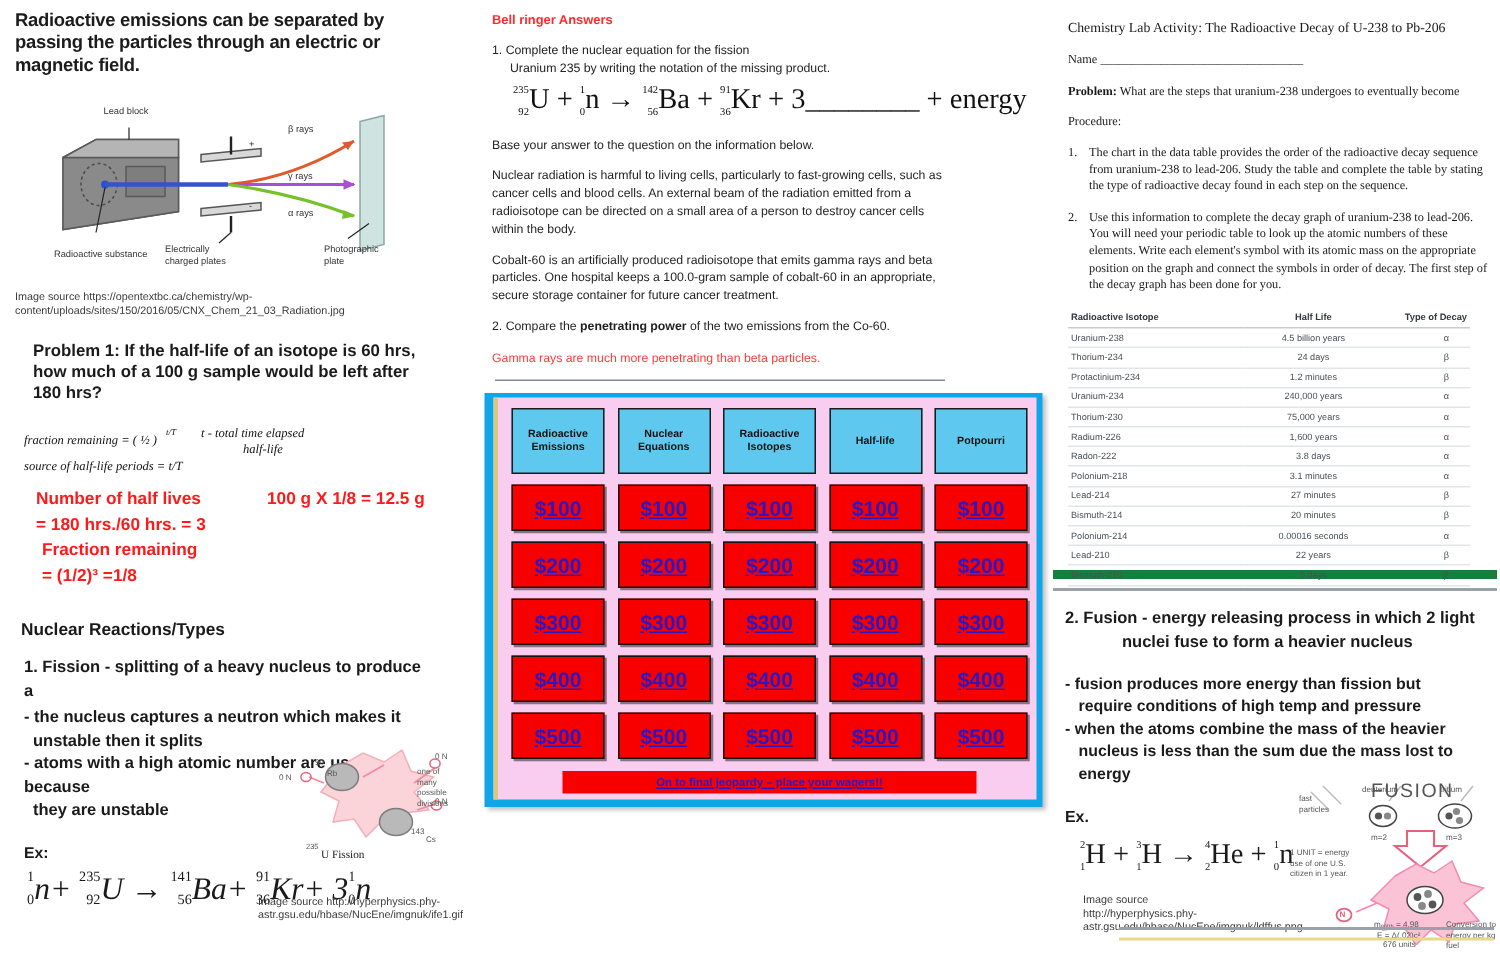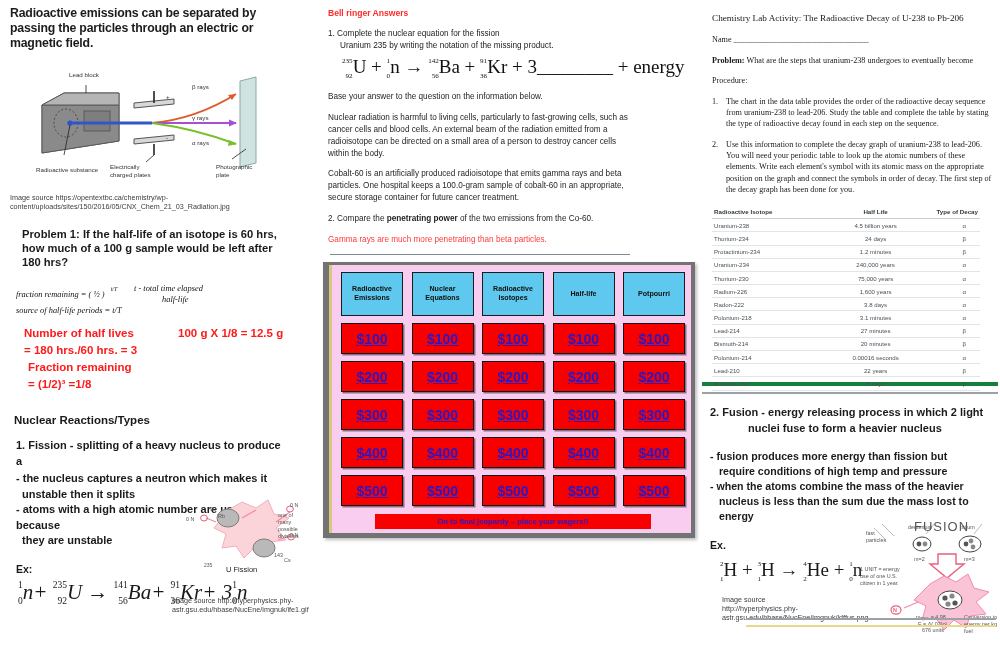--- a/index.html
+++ b/index.html
@@ -34,41 +34,41 @@
   .q-num{font:8.2px/11.5px "Liberation Sans",sans-serif;color:#222;margin-top:9px;}
   .q-num .ind2{display:block;margin-left:12px;}
   .nuc-eq{font-family:"Liberation Serif",serif;font-size:19px;margin:5px 0 0 14px;white-space:nowrap;color:#111;}
   .nuc-eq .stack{font-size:8.5px;line-height:8.5px;}
   .para{font:8.2px/11.8px "Liberation Sans",sans-serif;color:#1f1f1f;margin-top:9px;width:300px;}
   .para.redp{color:#ff3b3b;}
   .hand-ann{position:absolute;font:bold 9px/11px "Liberation Sans",sans-serif;color:#ff4d4d;}
   .rule{height:0;border-top:1.6px solid #7e8a93;margin:9px 2px 0 2px;width:300px;}
 
   
-  .jeop{position:absolute;left:323px;top:262px;width:372px;height:276px;background:#737373;
+  .jeop{position:absolute;left:323px;top:262px;width:372px;height:276px;background:#0ea5e9;
         box-shadow:2px 2px 3px rgba(0,0,0,.25);box-sizing:border-box;padding:3px;}
   .jeop-inner{position:absolute;left:6px;top:3px;width:362px;height:268px;background:#f9cdf0;
         border-left:3px solid #d9c87d;box-sizing:border-box;padding:7px 6px 6px 9px;}
   .jrow{display:flex;justify-content:space-between;}
   .jcat{width:62px;height:44px;background:#5ec8ee;border:1.4px solid #1b1b1b;
         display:flex;align-items:center;justify-content:center;text-align:center;
         font:bold 7.1px/9px "Liberation Sans",sans-serif;color:#111;box-sizing:border-box;}
   .jval{width:62px;height:31px;background:#f80000;border:1.4px solid #141414;
         display:flex;align-items:center;justify-content:center;margin-top:7px;box-sizing:border-box;
         box-shadow:1.5px 1.5px 0 rgba(0,0,0,.45);}
   .jval span{font:bold 14px/14px "Liberation Sans",sans-serif;color:#2b18c4;text-decoration:underline;}
   .jfinal{margin:8px auto 0 auto;width:276px;height:15px;background:#f80000;
         display:flex;align-items:center;justify-content:center;}
-  .jfinal span{font:bold 7.6px/9px "Liberation Sans",sans-serif;color:#2b18c4;text-align:right;}
+  .jfinal span{font:bold 7.6px/9px "Liberation Sans",sans-serif;color:#2b18c4;text-decoration:underline;text-align:right;}
 
   
   #col-right{left:700px;width:300px;height:645px;}
   .rpanel{position:absolute;left:2px;background:#fff;box-sizing:border-box;}
   #rtop{top:4px;width:296px;height:382px;padding:8px 6px 0 10px;
-        border-bottom:4px solid #15803d;}
+        border-bottom:6px solid #15803d;}
   .lab-title{font:9.2px/13px "Liberation Serif",serif;color:#1a1a1a;}
   .lab-p{font:8.2px/11.6px "Liberation Serif",serif;color:#1a1a1a;margin-top:9px;}
   .lab-p .hang{display:block;margin-left:16px;}
   .lab-li{font:8.2px/11.3px "Liberation Serif",serif;color:#1a1a1a;margin-top:9px;padding-left:14px;position:relative;}
   .lab-li .n{position:absolute;left:0;top:0;}
   table.decay{border-collapse:collapse;width:268px;margin-top:10px;font-family:"Liberation Sans",sans-serif;}
   table.decay th{font-size:6.2px;font-weight:bold;color:#33393d;text-align:left;padding:3px 2px;
         border-bottom:1px solid #c9cdd0;}
   table.decay td{font-size:6.1px;color:#4a5055;padding:2.6px 2px;border-bottom:1px solid #e2e5e7;}
   table.decay td.c{text-align:center;}
@@ -195,21 +195,21 @@
       </svg>
       <div class="artlabel" style="left:24px;top:10px;">90</div>
       <div class="artlabel" style="left:32px;top:17px;">Rb</div>
       <div class="artlabel" style="left:0px;top:20px;">0 N</div>
       <div class="artlabel" style="left:104px;top:6px;">0 N</div>
       <div class="artlabel" style="left:104px;top:36px;">0 N</div>
       <div class="artlabel" style="left:92px;top:16px;width:26px;">one of many possible divisions</div>
       <div class="artlabel" style="left:88px;top:56px;">143</div>
       <div class="artlabel" style="left:98px;top:61px;">Cs</div>
       <div class="artlabel" style="left:18px;top:66px;font-size:5px;">235</div>
-      <div class="artlabel" style="left:40px;top:70px;font-size:7.5px;color:#222;">U  Fission</div>
+      <div class="artlabel" style="left:28px;top:70px;font-size:7.5px;color:#222;font-family:Liberation Serif, serif;">U  Fission</div>
     </div>
     <div class="src-note" style="position:absolute;left:172px;top:586px;width:125px;">Image source http://hyperphysics.phy-astr.gsu.edu/hbase/NucEne/imgnuk/ife1.gif</div>
   </div>
 
   <div class="col" id="col-mid">
 
     <div class="bell-hdr">Bell ringer Answers</div>
 
     <div class="q-num">
       <span>1.   Complete the nuclear  equation  for the fission</span>

